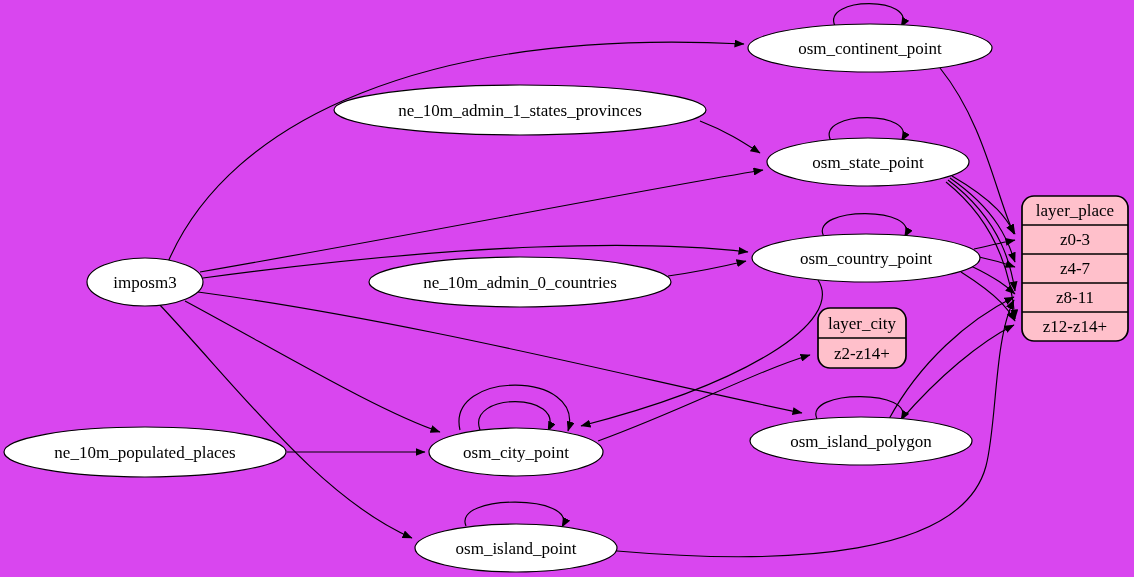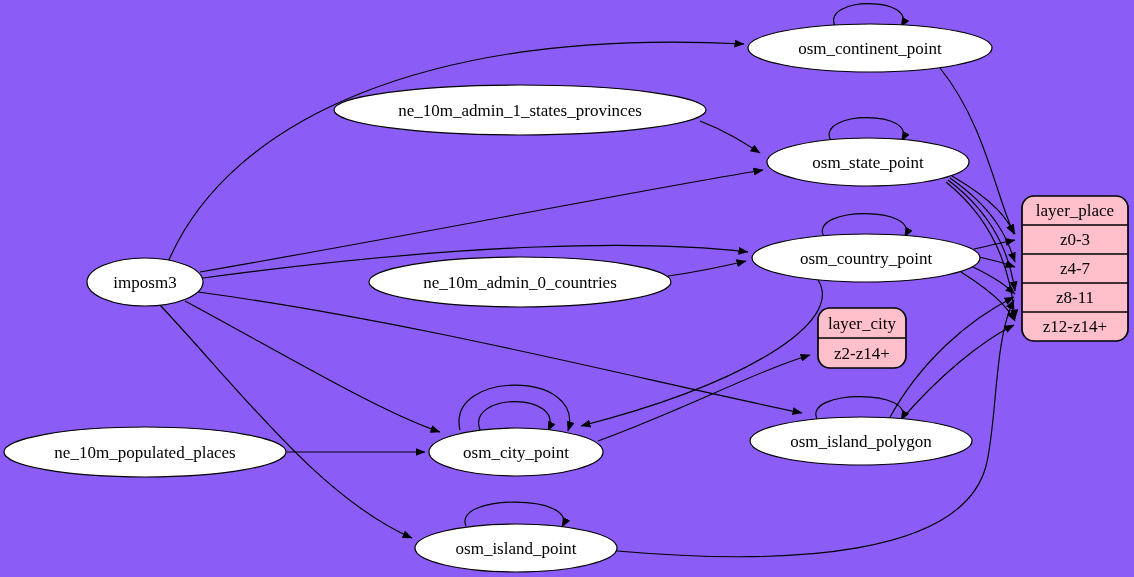--- a/index.html
+++ b/index.html
@@ -1,16 +1,16 @@
 <!DOCTYPE html>
 <html><head>
 <meta charset="utf-8">
 <style>
   html,body{margin:0;padding:0;background:#ffffff;}
-  #stage{position:relative;width:1134px;height:577px;background:#8b5cf6;overflow:hidden;}
+  #stage{position:relative;width:1134px;height:577px;background:#d946ef;overflow:hidden;}
   svg{position:absolute;left:0;top:0;}
   .edge{fill:none;stroke:#000000;stroke-width:1.15;}
   .node-ellipse{fill:#ffffff;stroke:#000000;stroke-width:1.2;}
   .record-box{stroke:#000000;stroke-width:1.7;}
   .record-sep{stroke:#000000;stroke-width:1.4;}
   .node-label{font-family:"Liberation Serif","DejaVu Serif",serif;font-size:17px;fill:#000000;
               text-anchor:middle;}
 </style>
 </head>
 <body>

